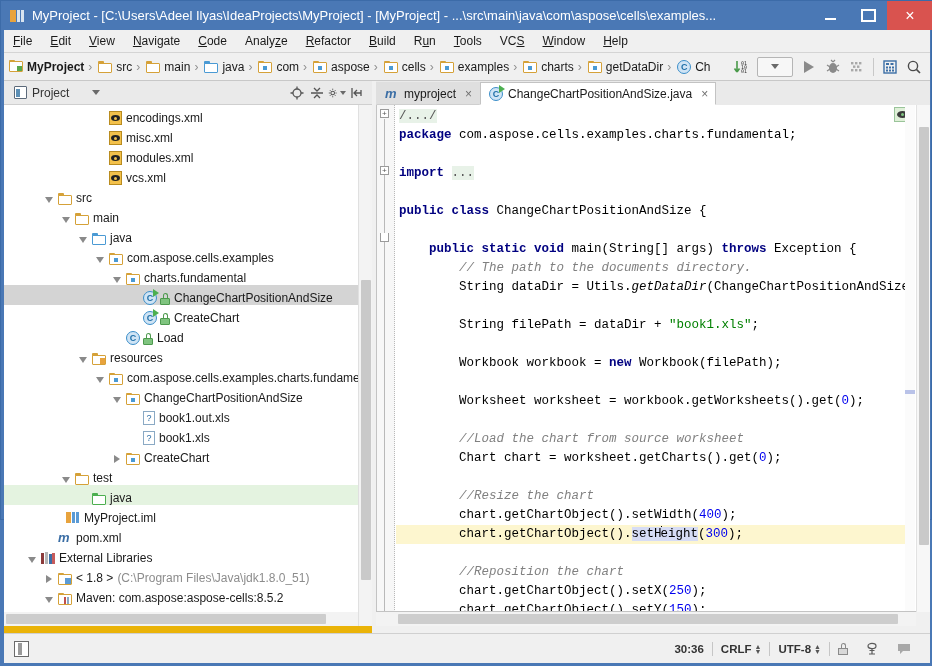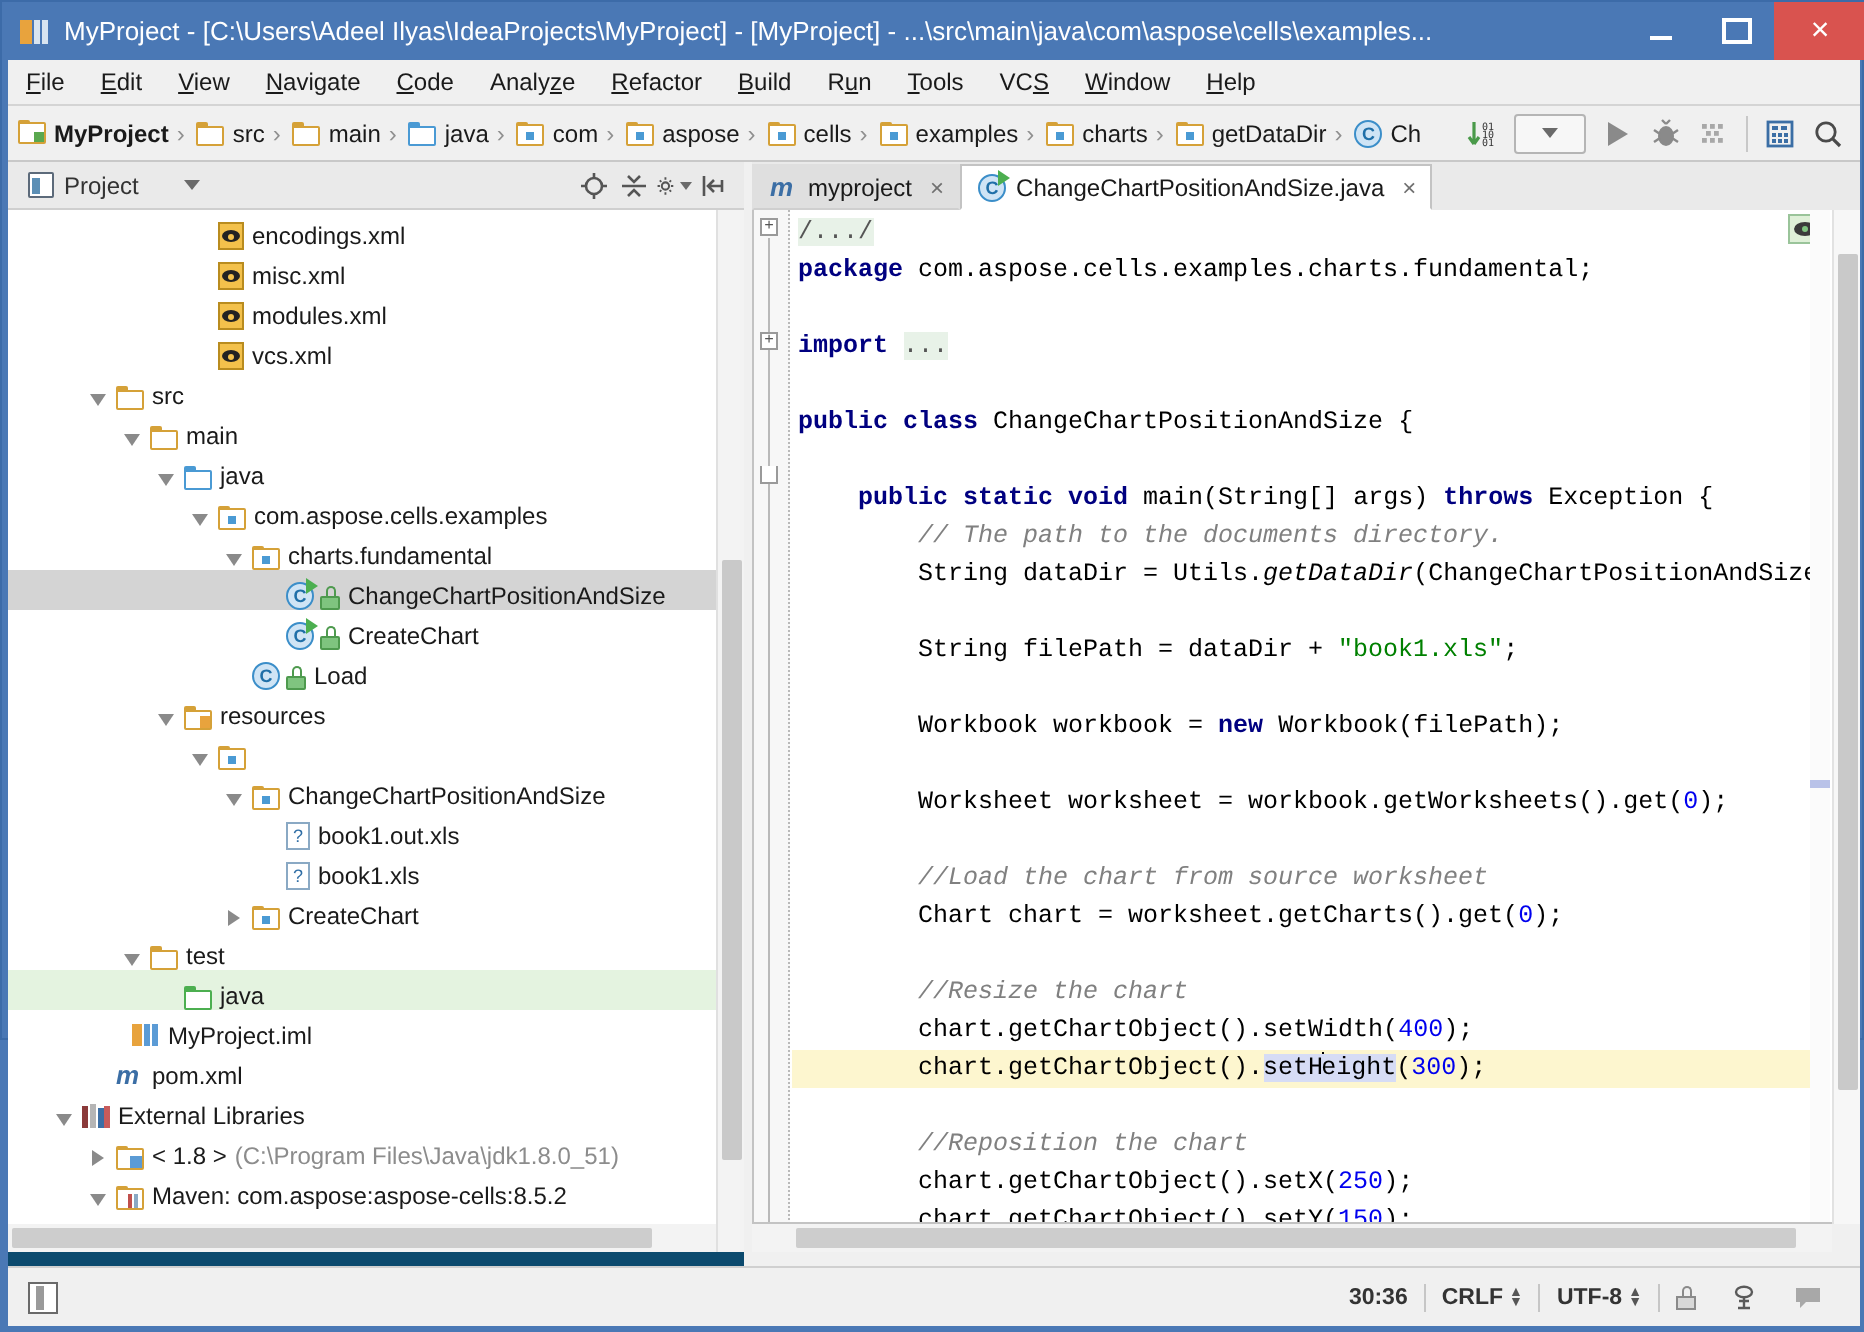--- a/index.html
+++ b/index.html
@@ -121,21 +121,21 @@
   .combo-btn {
     width: 36px; height: 20px; border:1px solid #b5b5b5; background:#f7f7f7;
     display:flex; align-items:center; justify-content:center; border-radius:2px; margin:0 4px;
   }
   .tri-down { width:0;height:0;border-left:4px solid transparent;border-right:4px solid transparent;border-top:5px solid #6a6a6a; }
   .play-tri { width:0;height:0;border-left:10px solid #8a8a8a;border-top:6px solid transparent;border-bottom:6px solid transparent;}
 
   
   .main {
     position: absolute; left: 3px; top: 80px; width: 926px; height: 552px;
-    background: #0c4a6e;
+    background: #eab308;
   }
   
   .toolwin-header {
     position:absolute; left:0; top:0; width:368px; height:24px;
     background:#eaeaea; border-bottom:1px solid #cfcfcf; display:flex; align-items:center;
   }
   .twh-tab {
     display:flex; align-items:center; gap:5px; padding:2px 6px 2px 10px; font-size:12px; color:#333;
   }
   .twh-icon { position:relative; width:13px;height:13px; }
@@ -627,20 +627,21 @@
           </span>
           <span class="tlabel">resources</span>
         </div>
         <div class="trow" style="padding-left: 91px;">
           <span class="arrow down"></span>
           <span class="pkgicon" style="display: inline-flex; flex: 0 0 auto;">
             <span class="tab"></span>
             <span class="bd"></span>
             <span class="dot"></span>
           </span>
+          <span class="tlabel">com.aspose.cells.examples.charts.fundame</span>
         </div>
         <div class="trow" style="padding-left: 108px;">
           <span class="arrow down"></span>
           <span class="pkgicon" style="display: inline-flex; flex: 0 0 auto;">
             <span class="tab"></span>
             <span class="bd"></span>
             <span class="dot"></span>
           </span>
           <span class="tlabel">ChangeChartPositionAndSize</span>
         </div>

